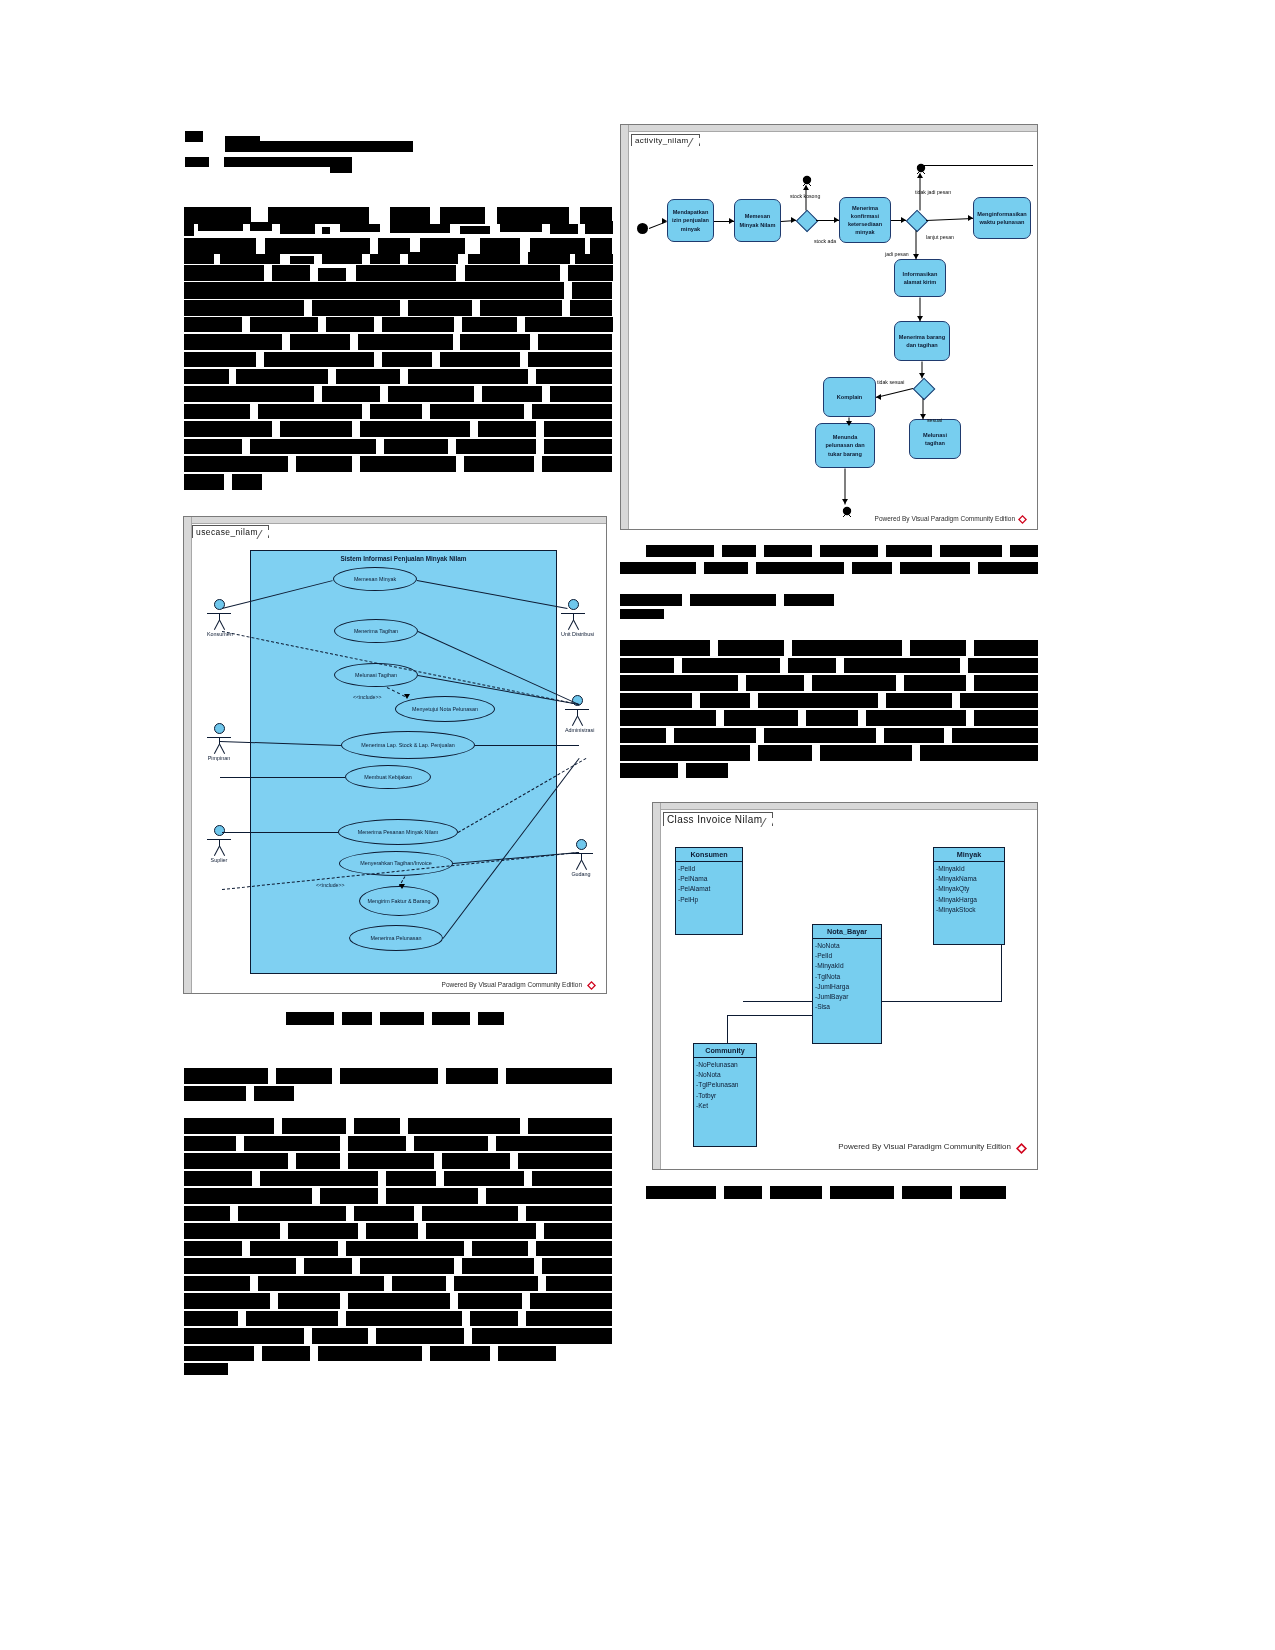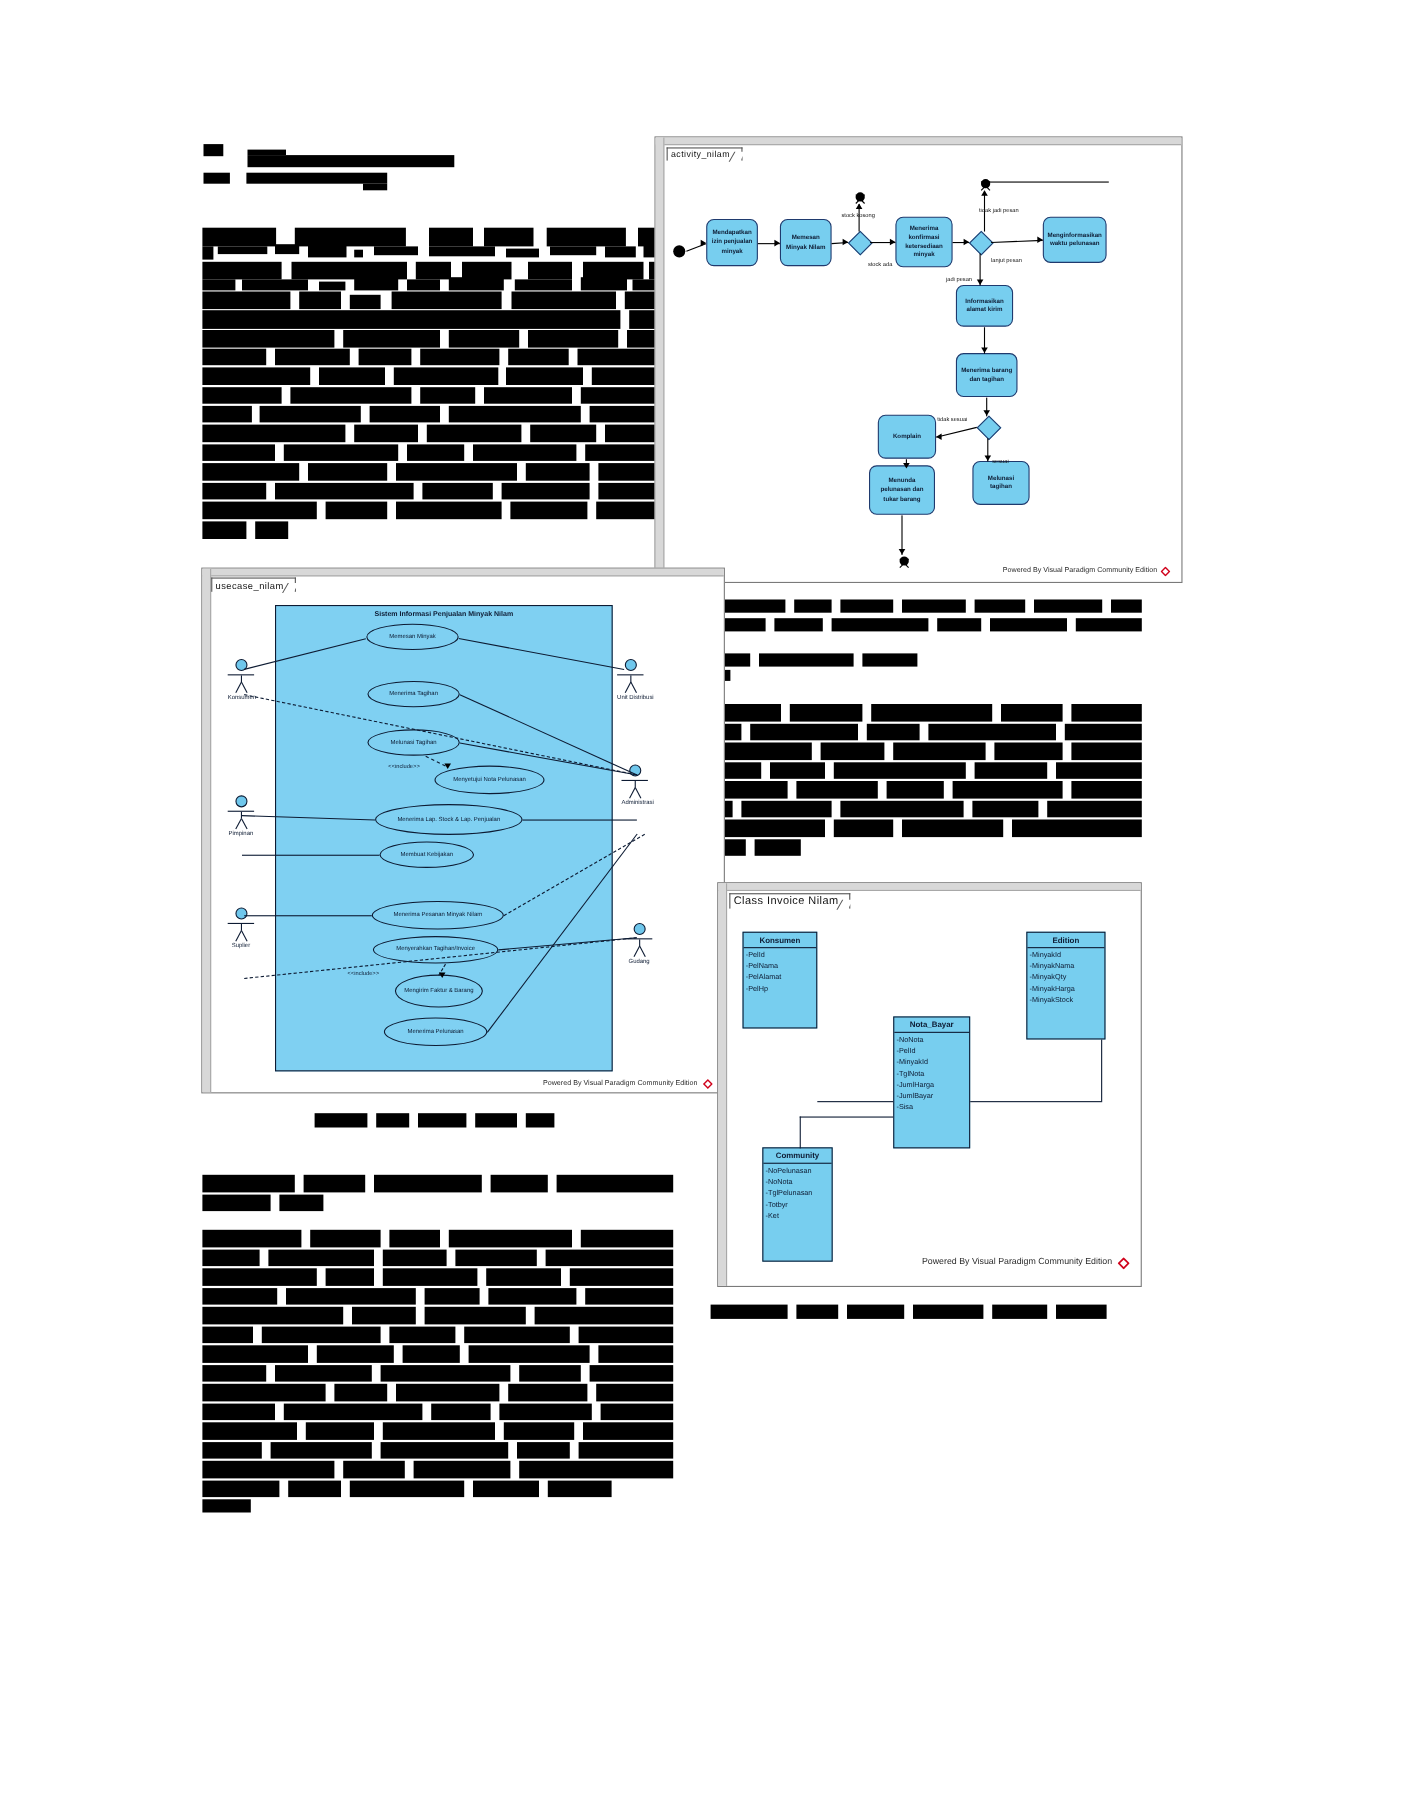--- a/index.html
+++ b/index.html
@@ -292,21 +292,21 @@
       <div class="redact" style="left: 376px; top: 1328px; width: 88px; height: 16px;"></div>
       <div class="redact" style="left: 472px; top: 1328px; width: 140px; height: 16px;"></div>
       <div class="redact" style="left: 184px; top: 1346px; width: 70px; height: 15px;"></div>
       <div class="redact" style="left: 262px; top: 1346px; width: 48px; height: 15px;"></div>
       <div class="redact" style="left: 318px; top: 1346px; width: 104px; height: 15px;"></div>
       <div class="redact" style="left: 430px; top: 1346px; width: 60px; height: 15px;"></div>
       <div class="redact" style="left: 498px; top: 1346px; width: 58px; height: 15px;"></div>
       <div class="redact" style="left: 184px; top: 1363px; width: 44px; height: 12px;"></div>
     </div>
 
-  <div class="vp-frame" id="act-frame" style="left: 595px; top: 124px; width: 480px; height: 406px;">
+  <div class="vp-frame" id="act-frame" style="left: 620px; top: 124px; width: 418px; height: 406px;">
     <div class="scroll-top"></div>
     <div class="scroll-left"></div>
     <div class="vp-tab" style="left:10px;top:9px;">activity_nilam</div>
     <div id="act-canvas" style="position:absolute;left:0;top:0;right:0;bottom:0;">
         <div class="start-node" style="left: 16px; top: 98px;"></div>
         <div style="position: absolute; left: 180px; top: 48px; width: 12px; height: 12px;"><svg viewBox="0 0 12 12" width="12" height="12">
             <circle cx="6" cy="5" r="4.2" fill="#000"></circle>
             <line x1="2" y1="11" x2="10" y2="3" stroke="#000" stroke-width="1"></line>
             <line x1="2" y1="3" x2="10" y2="11" stroke="#000" stroke-width="1"></line>
           </svg></div>
@@ -389,21 +389,21 @@
         <div class="dotlabel" style="left: 306px; top: 292px;">sesuai</div>
         <div style="position: absolute; height: 1px; background: rgb(0, 0, 0); left: 299px; top: 40px; width: 113px; transform: rotate(0deg); transform-origin: left center;"></div>
       </div>
     <div class="vp-watermark" style="right:22px;bottom:7px;">Powered By Visual Paradigm Community Edition</div>
     <svg class="vp-logo" style="right:10px;bottom:5px;" viewBox="0 0 10 10">
       <polygon points="5,0 10,5 5,10 0,5" fill="#d0021b"></polygon>
       <polygon points="5,2 8,5 5,8 2,5" fill="#ffffff"></polygon>
     </svg>
   </div>
 
-  <div class="vp-frame" id="uc-frame" style="left: 183px; top: 516px; width: 476px; height: 478px;">
+  <div class="vp-frame" id="uc-frame" style="left: 183px; top: 516px; width: 424px; height: 478px;">
     <div class="scroll-top"></div>
     <div class="scroll-left"></div>
     <div class="vp-tab" style="left:8px;top:8px;font-size:8.5px;">usecase_nilam</div>
     <div id="uc-canvas" style="position:absolute;left:0;top:0;right:0;bottom:0;">
         <div class="uc-system" style="left: 66px; top: 33px; width: 307px; height: 424px;">
           <div class="uc-title">Sistem Informasi Penjualan Minyak Nilam</div>
         </div>
         <div class="actor" style="left: 23px; top: 82px;">
           <div class="head"></div>
           <div style="width:24px;height:1px;background:#0d1b33;margin:3px auto 0;"></div>
@@ -511,21 +511,21 @@
         <div class="cls" style="left: 22px; top: 44px; width: 68px; min-height: 88px;">
           <div class="hd">Konsumen</div>
           <div class="attrs">
             <div>-PelId</div>
             <div>-PelNama</div>
             <div>-PelAlamat</div>
             <div>-PelHp</div>
           </div>
         </div>
         <div class="cls" style="left: 280px; top: 44px; width: 72px; min-height: 98px;">
-          <div class="hd">Edition</div>
+          <div class="hd">Minyak</div>
           <div class="attrs">
             <div>-MinyakId</div>
             <div>-MinyakNama</div>
             <div>-MinyakQty</div>
             <div>-MinyakHarga</div>
             <div>-MinyakStock</div>
           </div>
         </div>
         <div class="cls" style="left: 159px; top: 121px; width: 70px; min-height: 120px;">
           <div class="hd">Nota_Bayar</div>

